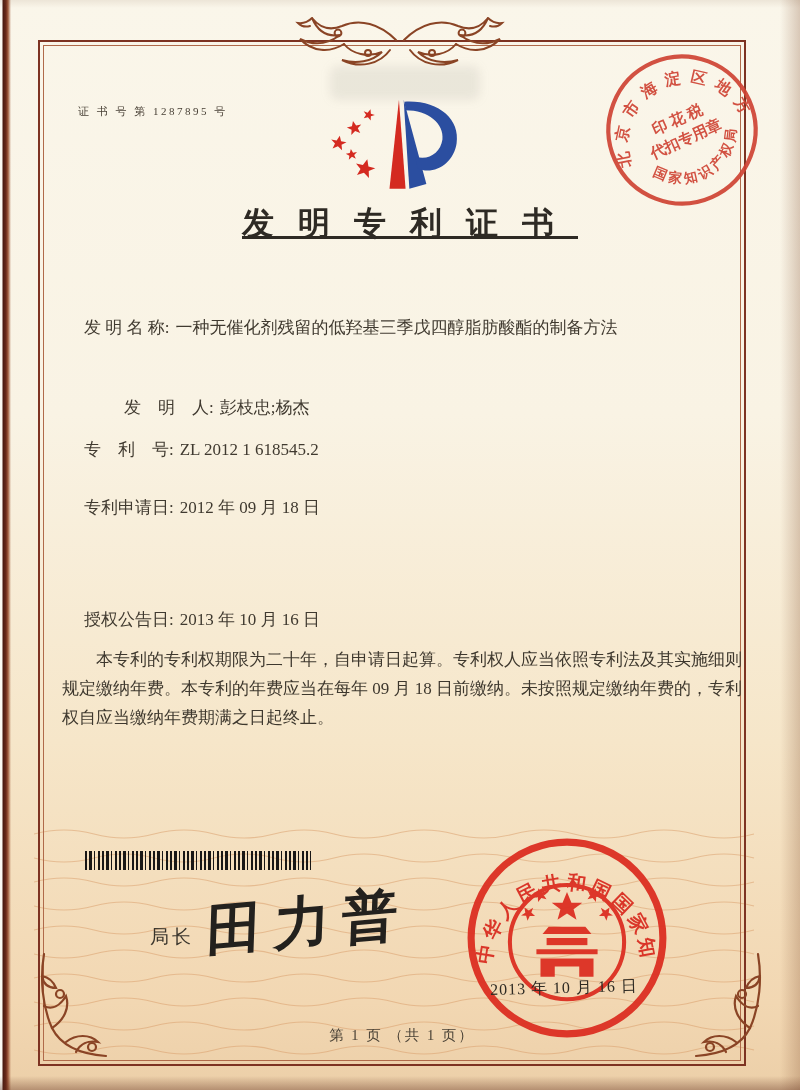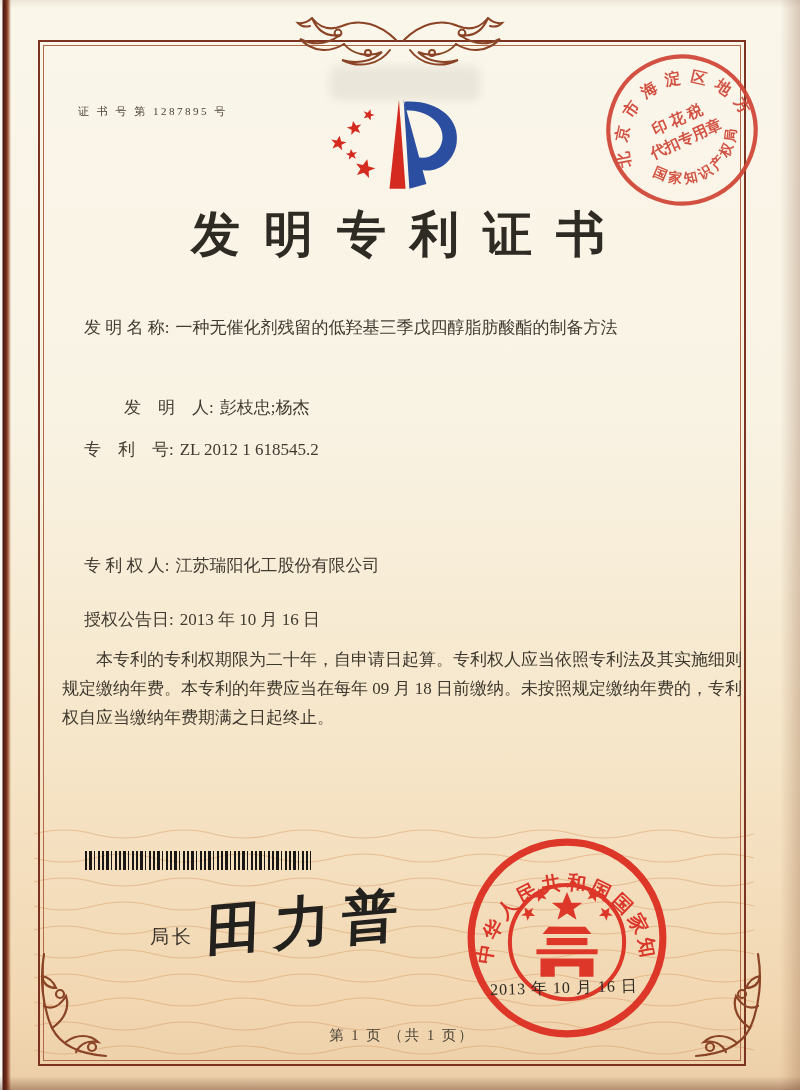--- a/index.html
+++ b/index.html
@@ -35,21 +35,21 @@
 
   .cert-number{position:absolute;left:62px;top:104px;font-size:11px;letter-spacing:2.5px;
     color:#473f34;z-index:5;margin-left:16px;}
 
   .logo{position:absolute;left:320px;top:96px;width:156px;height:104px;z-index:5;}
 
   .tax-stamp{position:absolute;left:598px;top:46px;width:168px;height:168px;z-index:6;
     transform:rotate(-24deg);opacity:.92;}
 
   .doc-title{position:absolute;left:48px;top:202px;width:700px;text-align:center;
-    font-size:49px;font-weight:700;color:#2e2a24;letter-spacing:24px;text-indent:24px;z-index:5;}
+    font-size:32px;font-weight:700;color:#2e2a24;letter-spacing:24px;text-indent:24px;z-index:5;text-decoration:underline;}
 
   .field{position:absolute;left:84px;font-size:17px;color:#403a30;z-index:5;white-space:nowrap;}
   .field .val{margin-left:6px;}
   .f0{top:316px;text-align:right;} .f1{top:396px;margin-left:40px;} .f2{top:438px;} .f3{top:496px;} .f4{top:554px;} .f5{top:608px;}
 
   .paragraphs{position:absolute;left:62px;top:645px;width:680px;z-index:5;
     font-size:17px;line-height:29px;color:#3e382e;text-align:justify;}
   .paragraphs p{margin:0;text-indent:2em;}
 
   .barcode{position:absolute;left:85px;top:851px;width:226px;height:19px;z-index:5;
@@ -174,22 +174,22 @@
 
   <div class="field f0">
     <span>发 明 名 称:</span><span class="val">一种无催化剂残留的低羟基三季戊四醇脂肪酸酯的制备方法</span>
   </div>
   <div class="field f1">
     <span>发　明　人:</span><span class="val">彭枝忠;杨杰</span>
   </div>
   <div class="field f2">
     <span>专　利　号:</span><span class="val">ZL 2012 1 618545.2</span>
   </div>
-  <div class="field f4">
-    <span>专 利 权 人:</span><span class="val">江苏瑞阳化工股份有限公司</span>
+  <div class="field f3">
+    <span>专利申请日:</span><span class="val">2012 年 09 月 18 日</span>
   </div>
   <div class="field f5">
     <span>授权公告日:</span><span class="val">2013 年 10 月 16 日</span>
   </div>
 
   <div class="paragraphs">
     <p>本专利的专利权期限为二十年，自申请日起算。专利权人应当依照专利法及其实施细则规定缴纳年费。本专利的年费应当在每年 09 月 18 日前缴纳。未按照规定缴纳年费的，专利权自应当缴纳年费期满之日起终止。</p>
   </div>
 
   <div class="barcode"></div>

